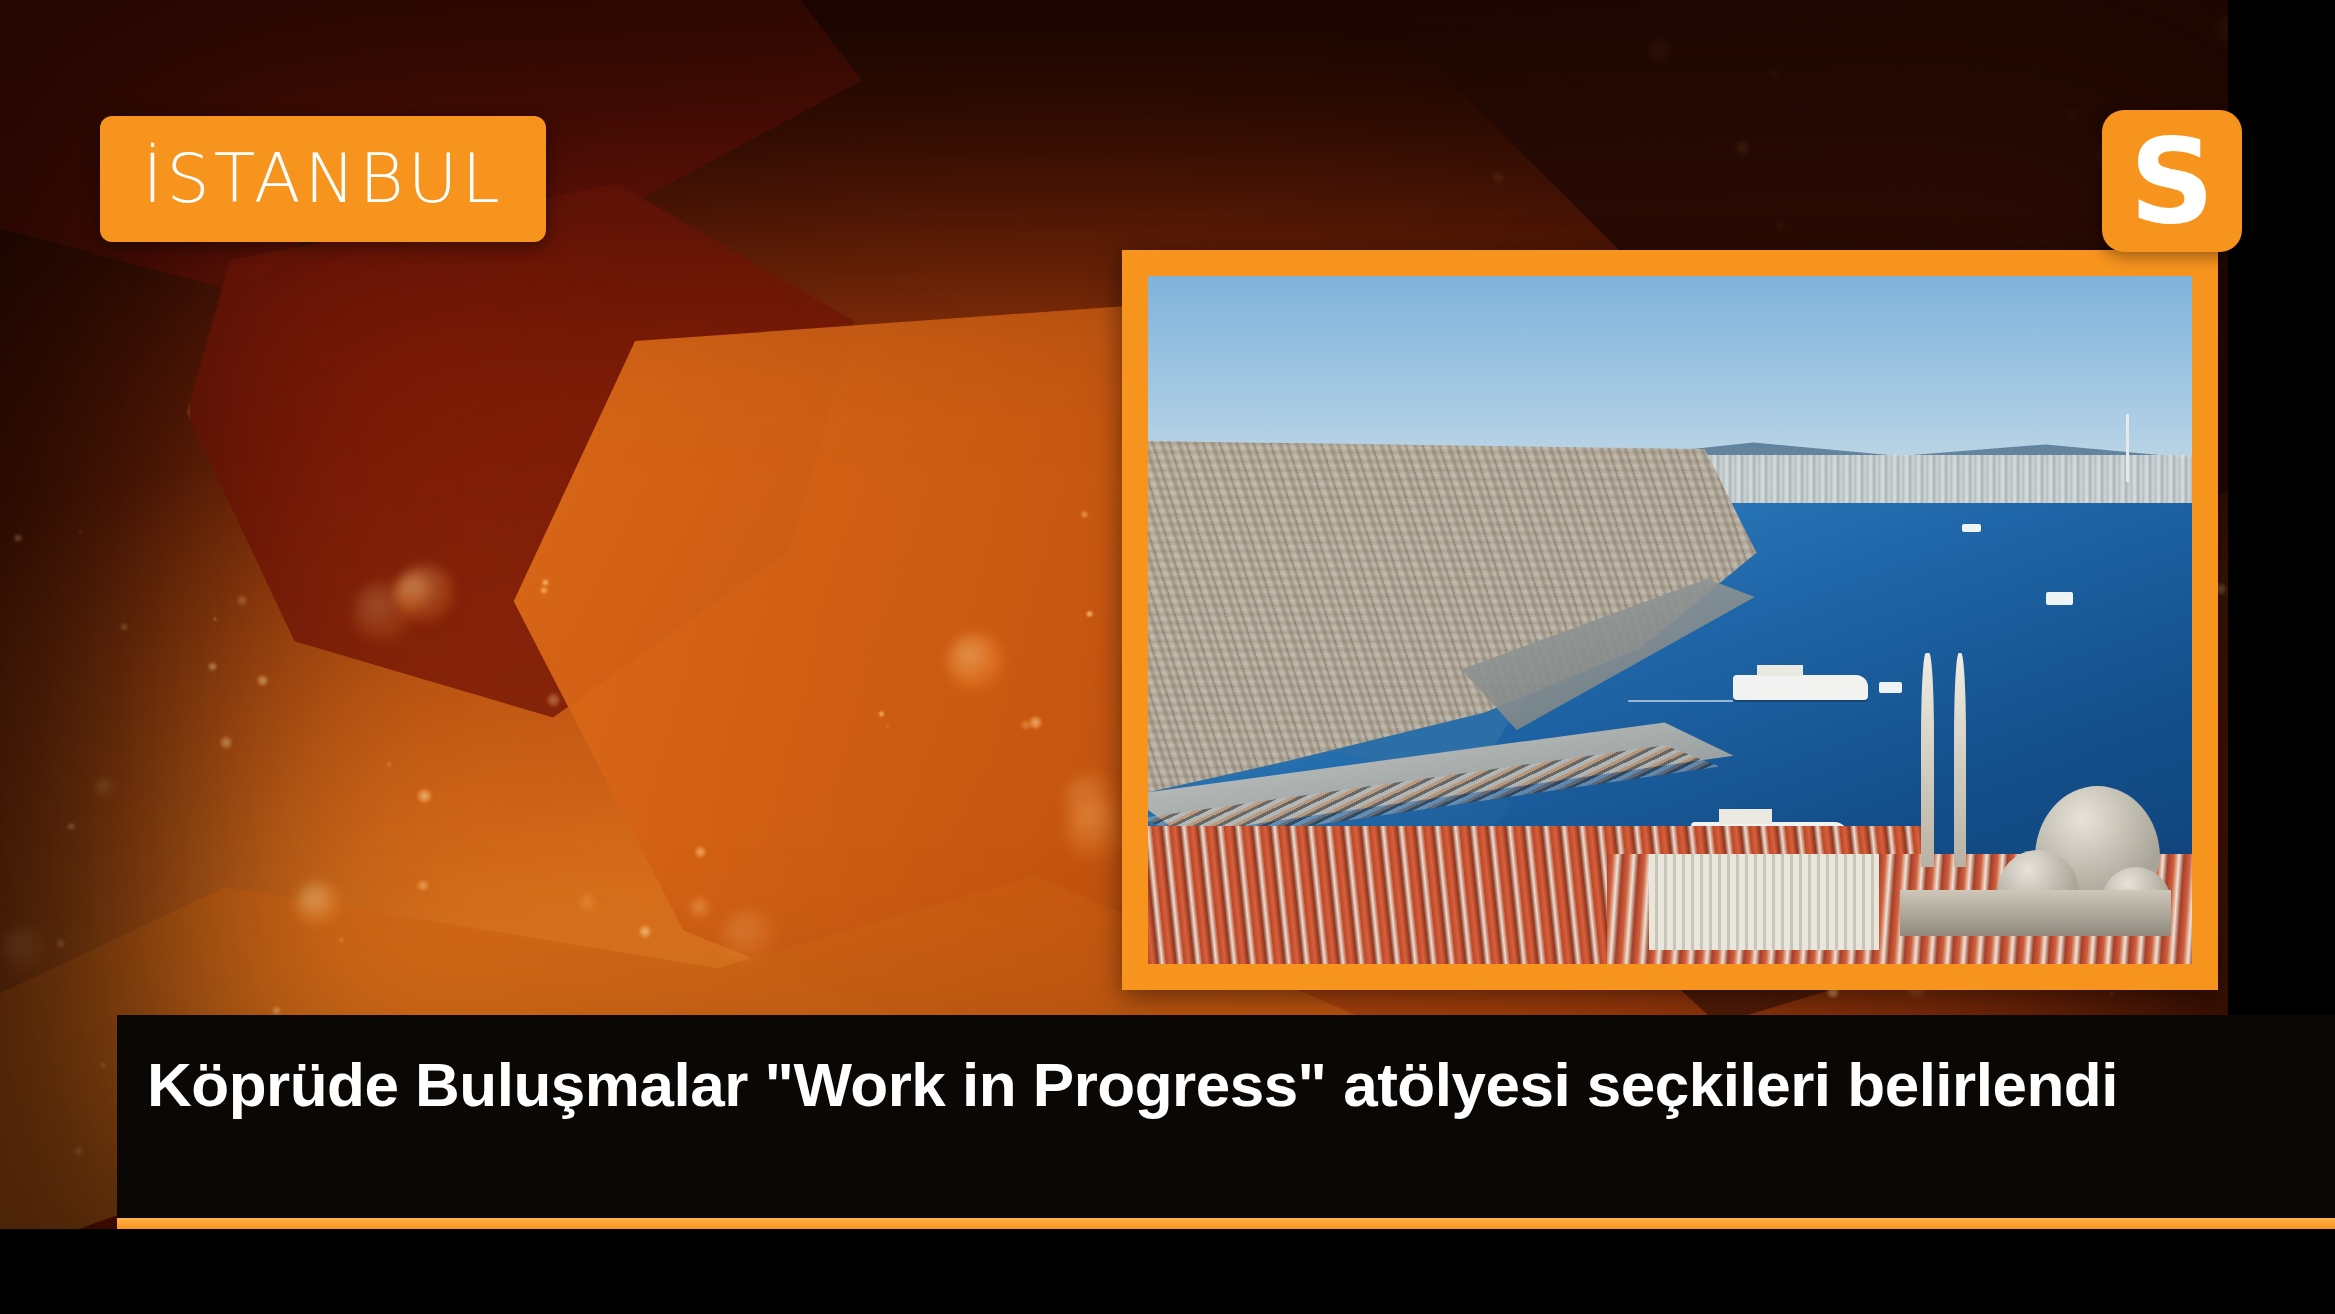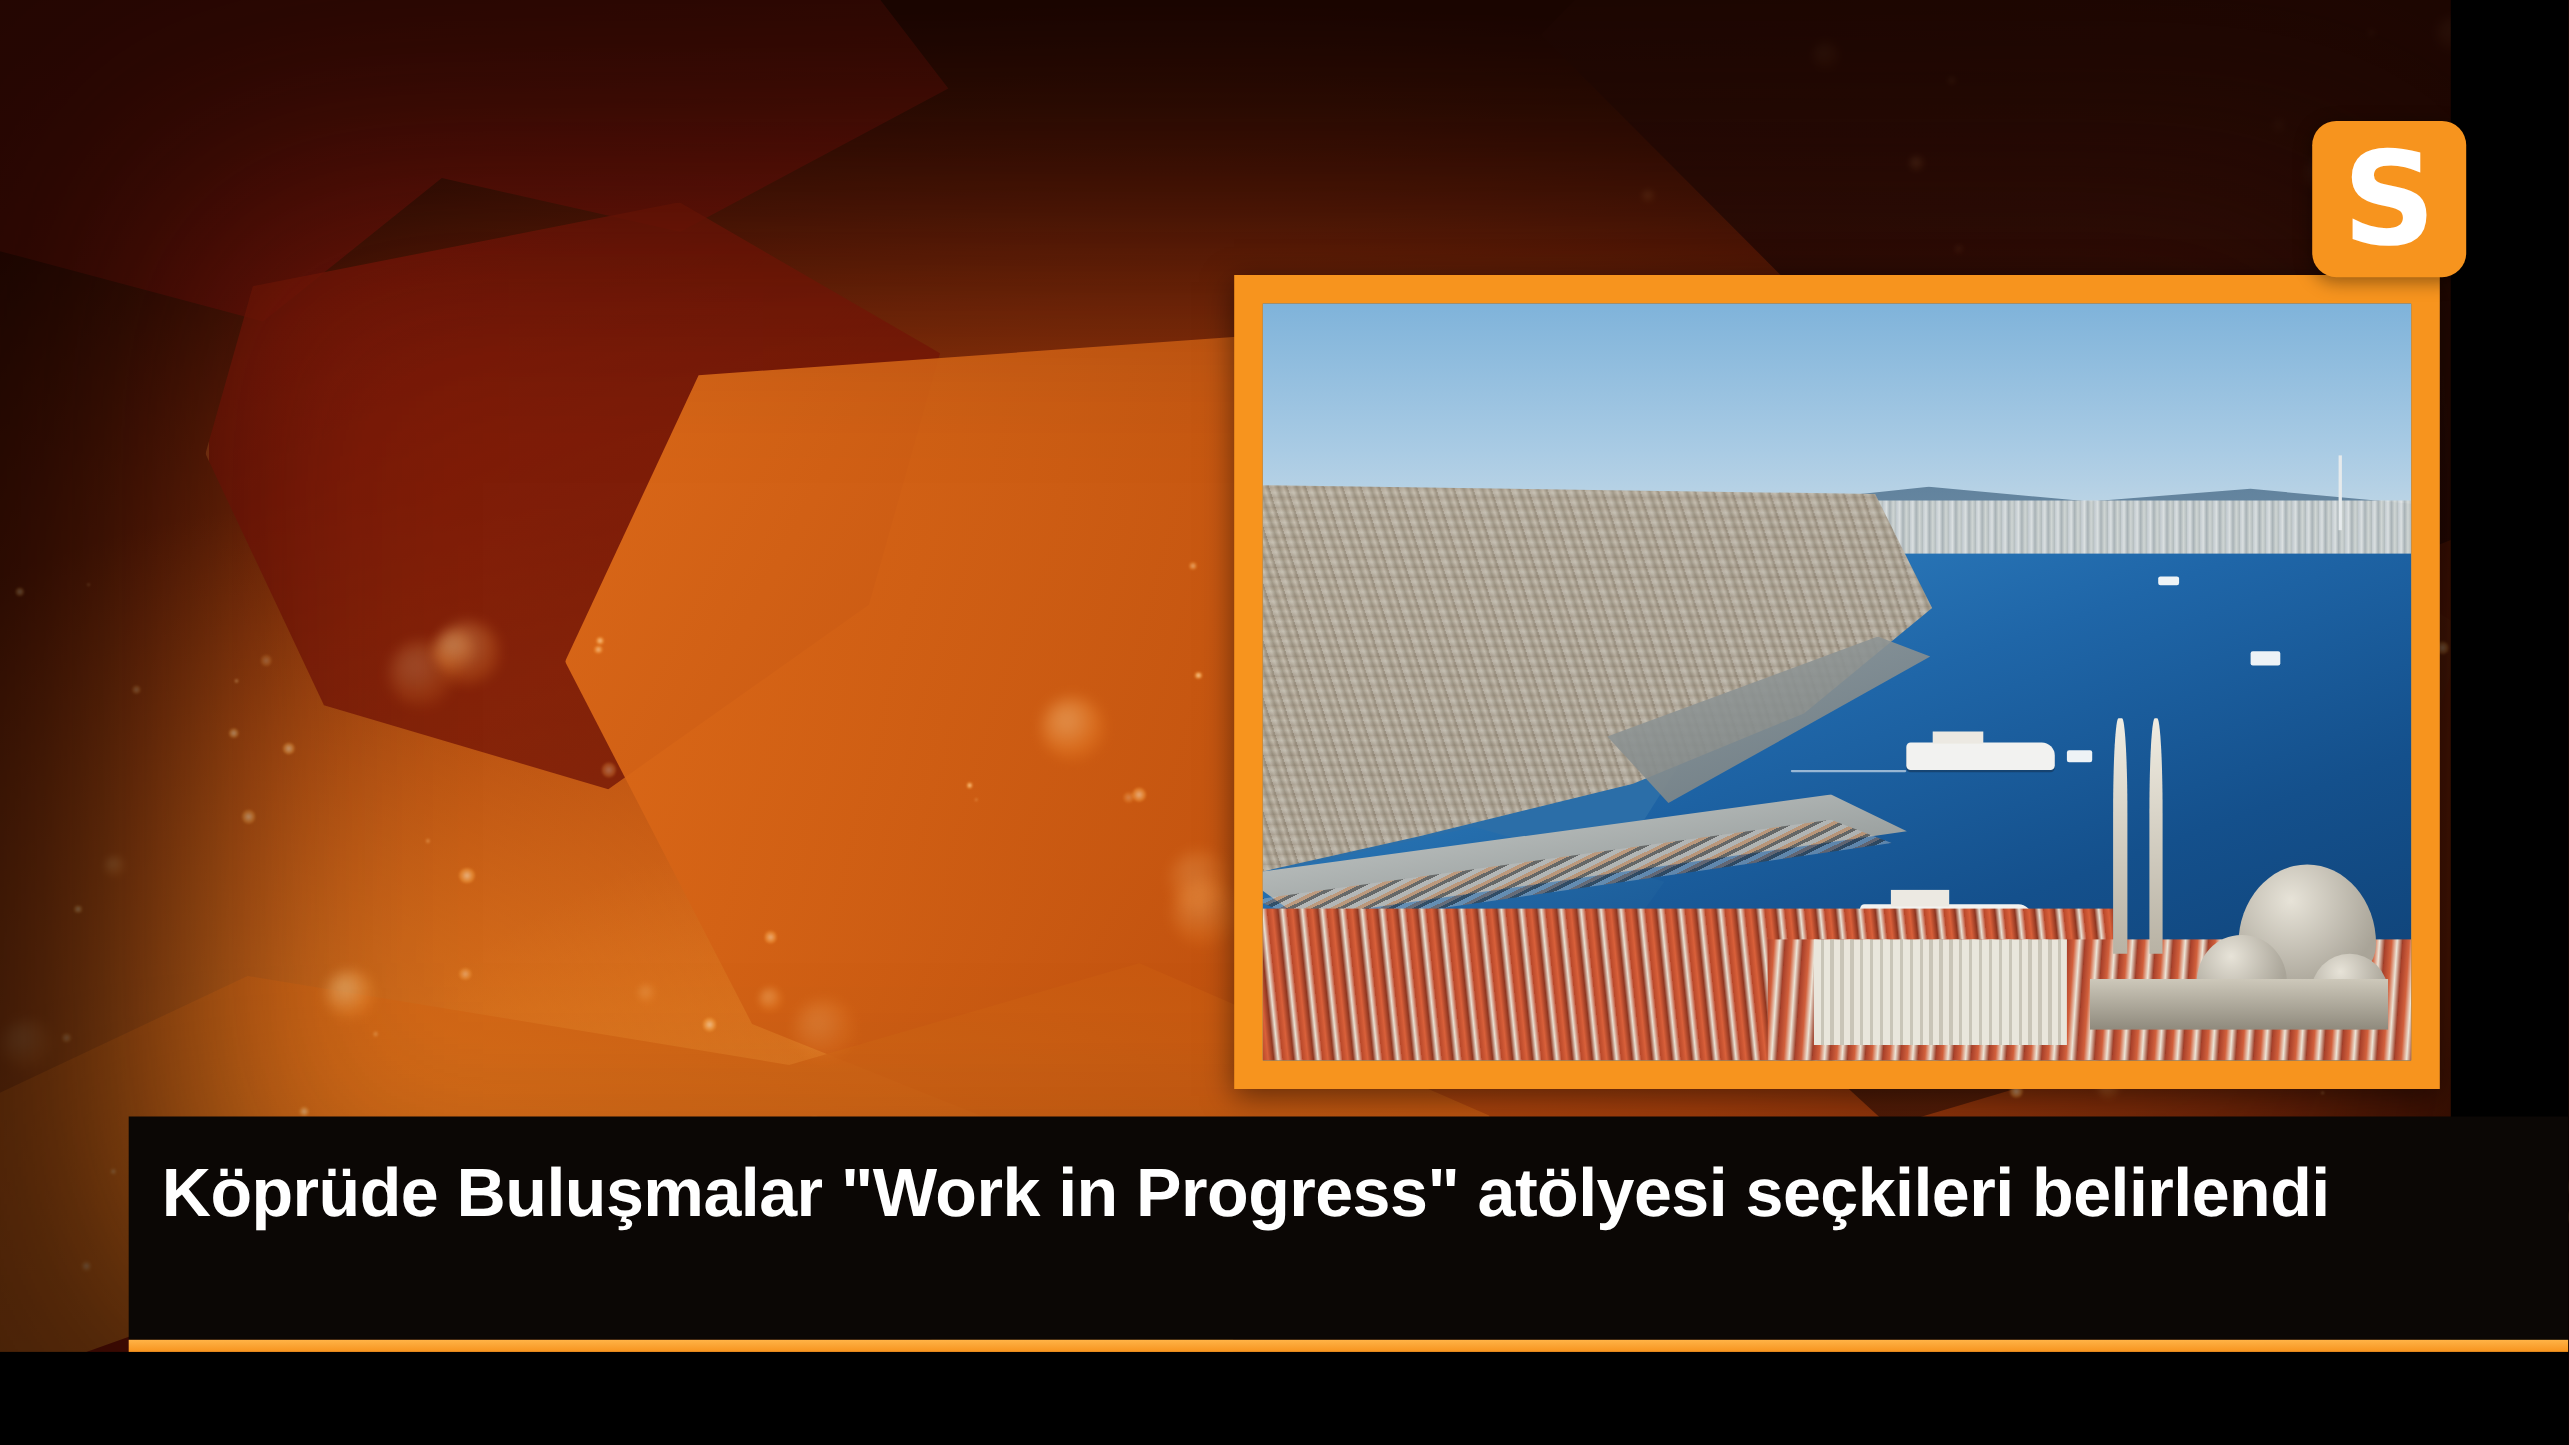--- a/index.html
+++ b/index.html
@@ -268,20 +268,23 @@
         <div class="bokeh" style="left: 63.9524%; top: 13.1675%; width: 10.3315px; height: 10.3315px; opacity: 0.184118; background: radial-gradient(circle at 40% 38%, rgba(255, 214, 150, 0.95), rgba(255, 150, 50, 0.55) 58%, rgba(255, 120, 20, 0) 100%); filter: blur(2.7px);"></div>
         <div class="bokeh" style="left: 89.7246%; top: 10.9144%; width: 29.3252px; height: 29.3252px; opacity: 0.104423; background: radial-gradient(circle at 40% 38%, rgba(255, 214, 150, 0.95), rgba(255, 150, 50, 0.55) 58%, rgba(255, 120, 20, 0) 100%); filter: blur(4.1px);"></div>
         <div class="bokeh" style="left: 88.9314%; top: 31.5383%; width: 23.206px; height: 23.206px; opacity: 0.198298; background: radial-gradient(circle at 40% 38%, rgba(255, 214, 150, 0.95), rgba(255, 150, 50, 0.55) 58%, rgba(255, 120, 20, 0) 100%); filter: blur(3.7px);"></div>
         <div class="bokeh" style="left: 98.9966%; top: 2.50963%; width: 11.0135px; height: 11.0135px; opacity: 0.0845212; background: radial-gradient(circle at 40% 38%, rgba(255, 214, 150, 0.95), rgba(255, 150, 50, 0.55) 58%, rgba(255, 120, 20, 0) 100%); filter: blur(2.8px);"></div>
         <div class="bokeh" style="left: 84.1591%; top: 25.3474%; width: 19.6898px; height: 19.6898px; opacity: 0.146257; background: radial-gradient(circle at 40% 38%, rgba(255, 214, 150, 0.95), rgba(255, 150, 50, 0.55) 58%, rgba(255, 120, 20, 0) 100%); filter: blur(3.4px);"></div>
         <div class="bokeh" style="left: 82.5352%; top: 19.1032%; width: 6.82394px; height: 6.82394px; opacity: 0.0656031; background: radial-gradient(circle at 40% 38%, rgba(255, 214, 150, 0.95), rgba(255, 150, 50, 0.55) 58%, rgba(255, 120, 20, 0) 100%); filter: blur(2.5px);"></div>
       </div>
     <div class="vig"></div>
   </div>
 
+  <div class="city-badge">
+    <span>İSTANBUL</span>
+  </div>
 
   <div class="photo-frame">
     <div class="photo">
       <div class="sky"></div>
       <div class="far-hills"></div>
       <div class="far-city"></div>
       <div class="tower"></div>
       <div class="water"></div>
       <div class="water2"></div>
       <div class="left-city"></div>

